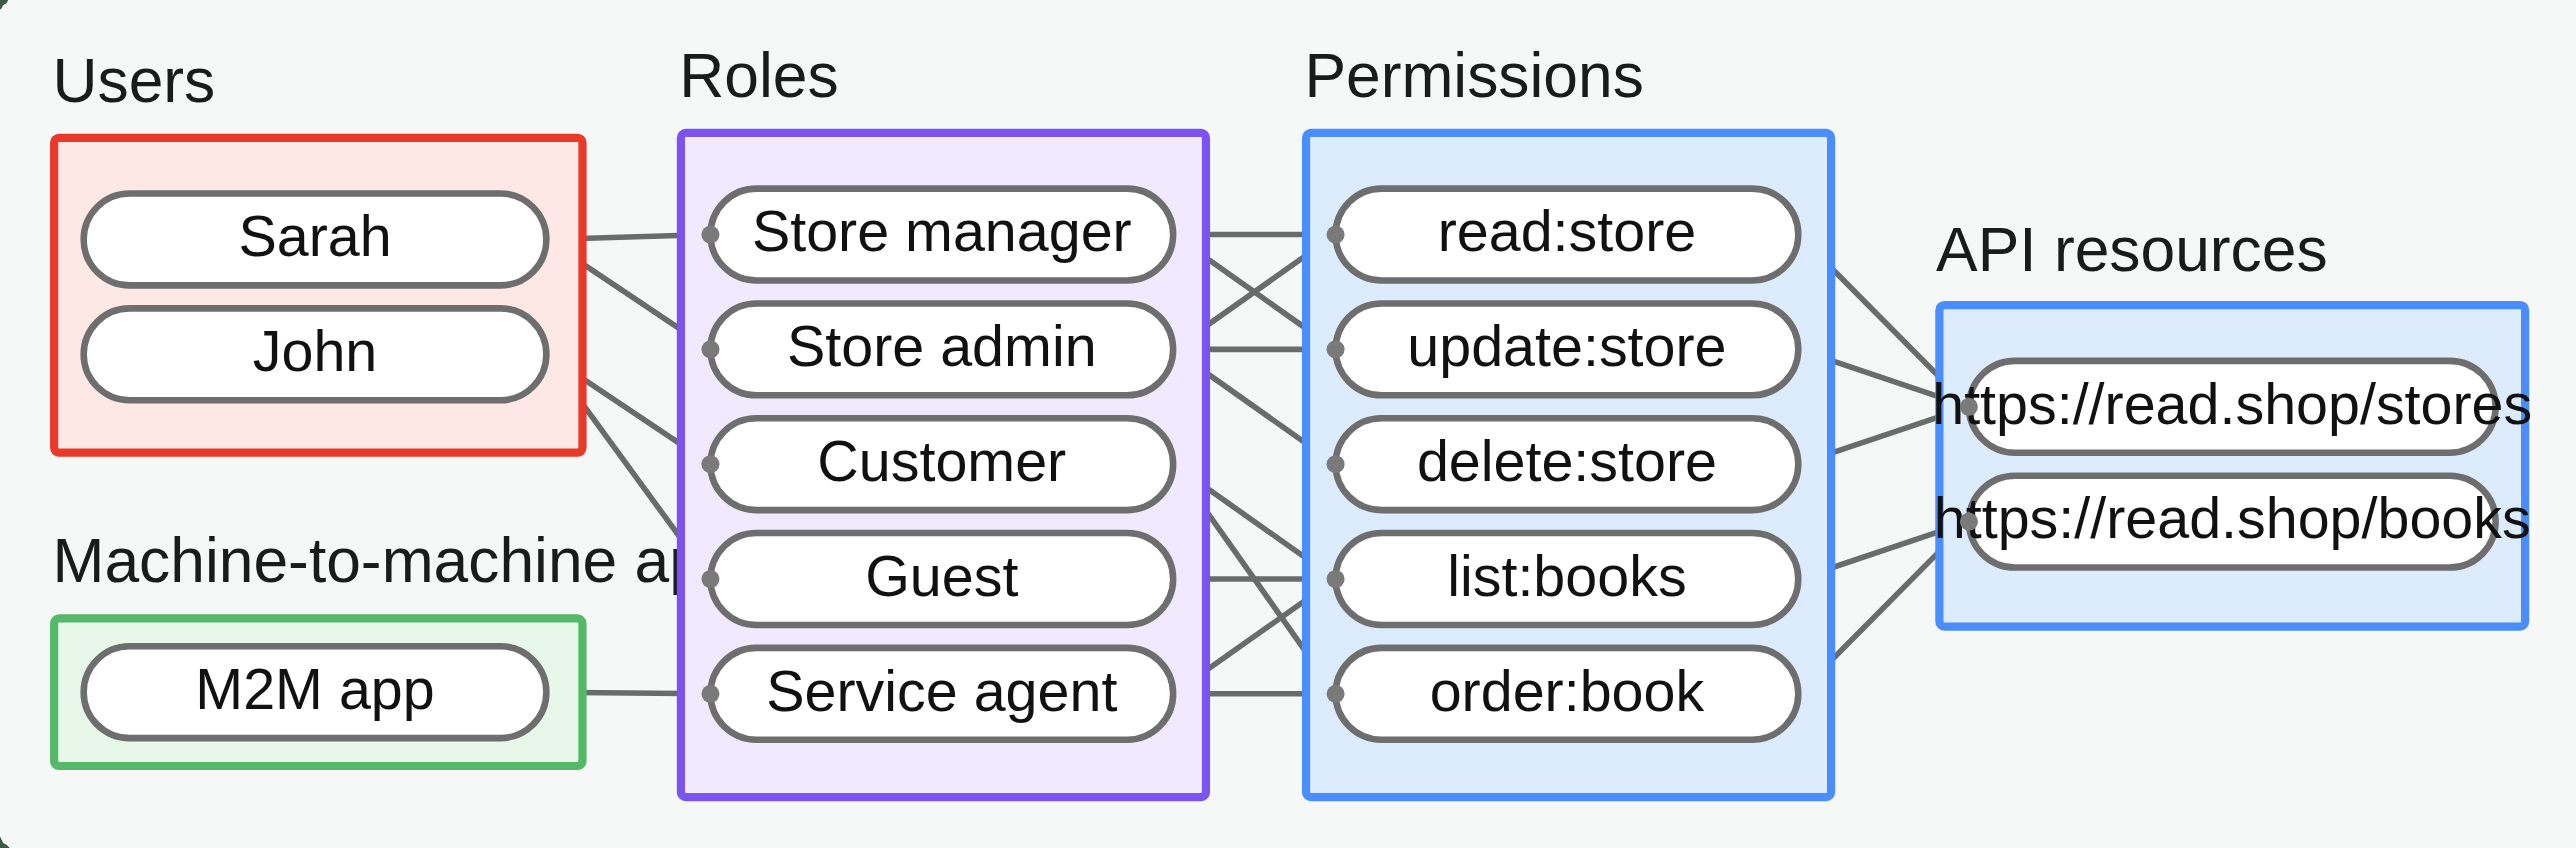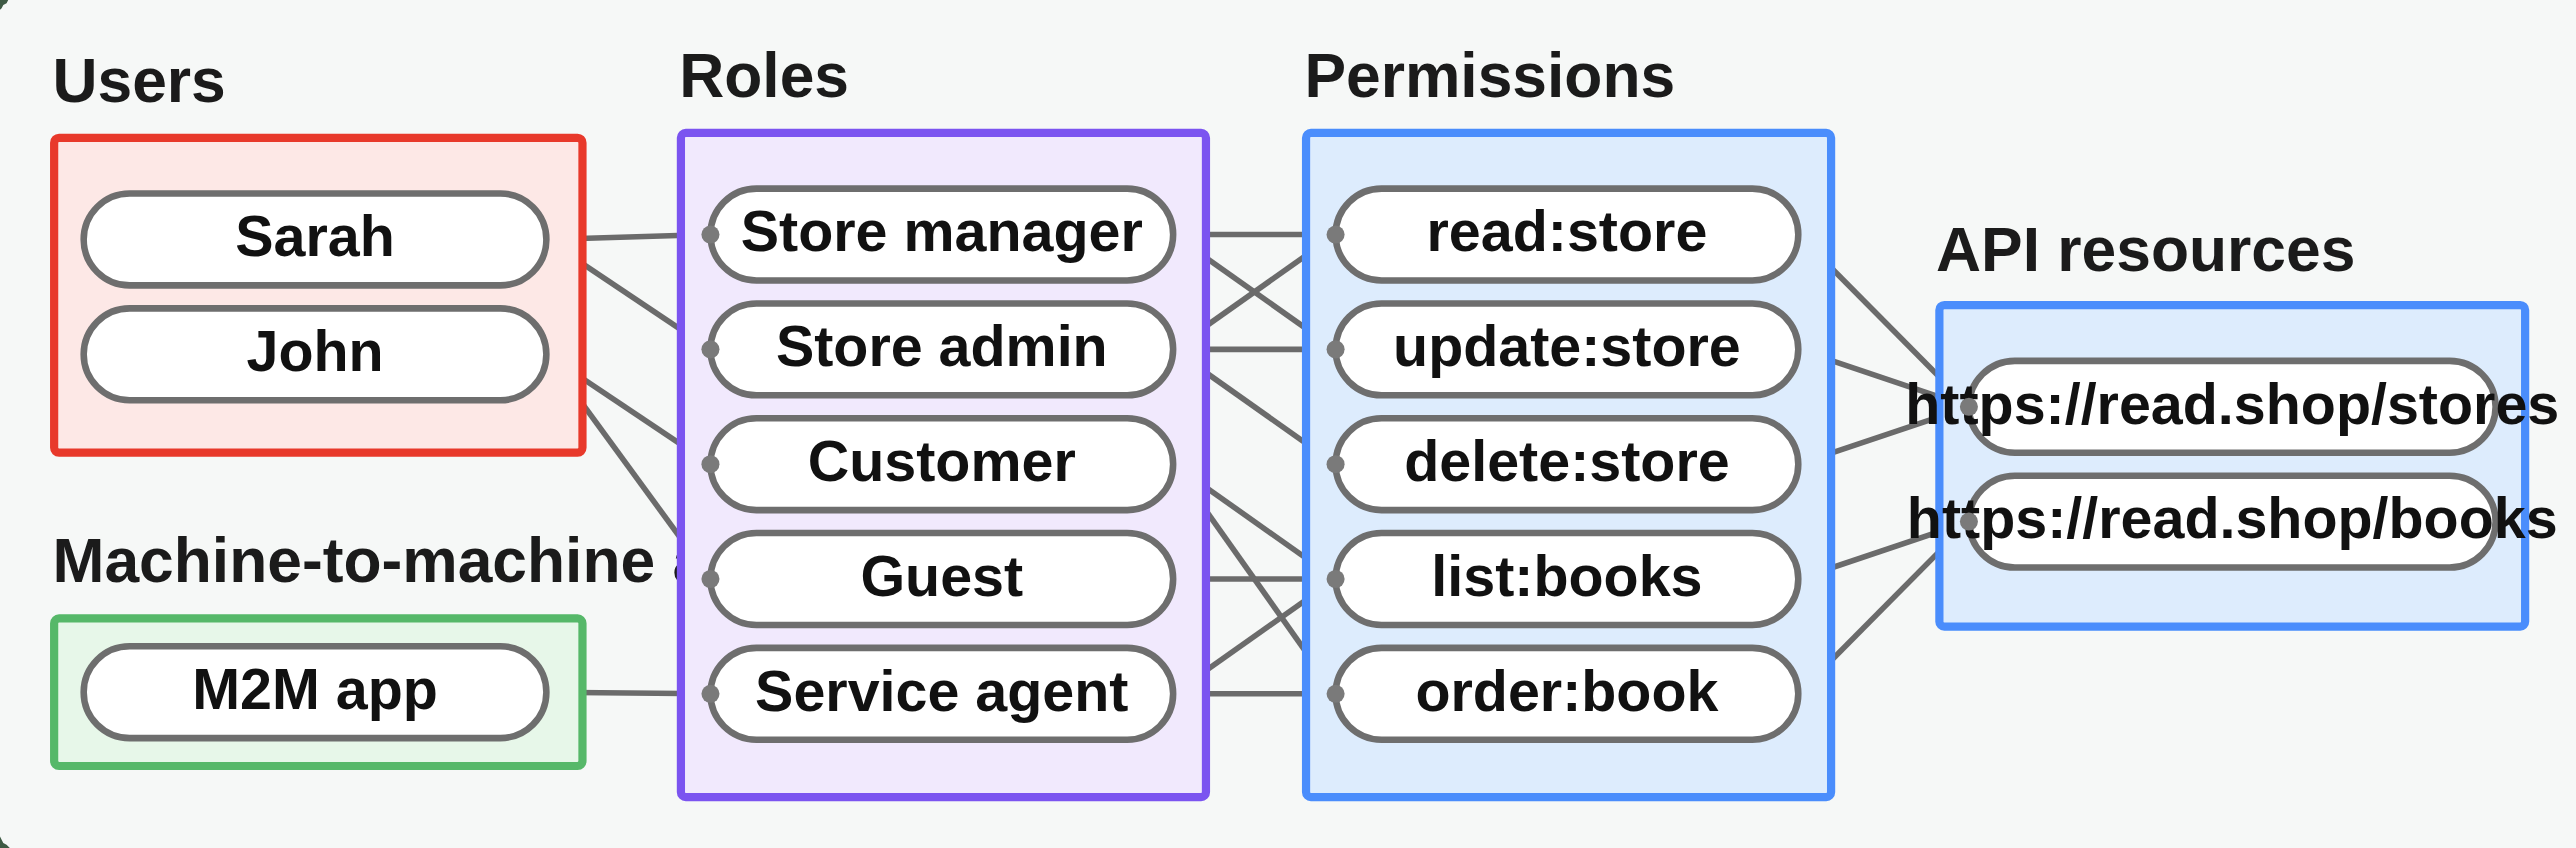--- a/index.html
+++ b/index.html
@@ -3,21 +3,21 @@
 <meta charset="utf-8">
 <style>
   html,body{margin:0;padding:0;}
   body{
     width:2576px;height:848px;
     background:#f6f8f7;
     font-family:"Liberation Sans","DejaVu Sans",sans-serif;
     overflow:hidden;
     position:relative;
   }
-  #stage{position:absolute;inset:0;font-weight:bold;}
+  #stage{position:absolute;inset:0;}
   svg#diagram{position:absolute;left:0;top:0;width:2576px;height:848px;display:block;}
   .grp-title{
     font-family:"Liberation Sans","DejaVu Sans",sans-serif;
     font-size:38px;
     fill:#1b1b1b;
     dominant-baseline:middle;
   }
   .node-label{
     font-family:"Liberation Sans","DejaVu Sans",sans-serif;
     font-size:35px;

